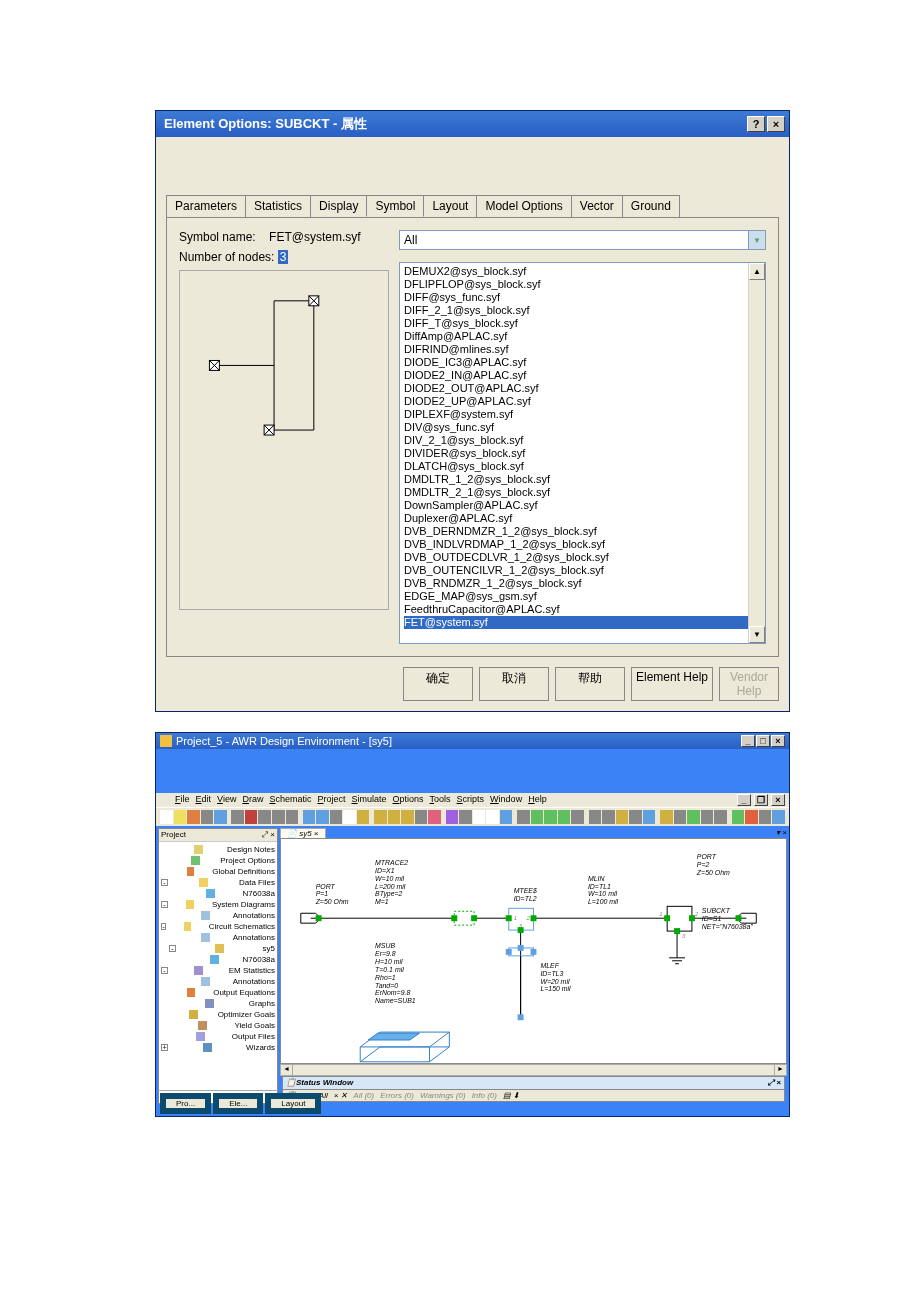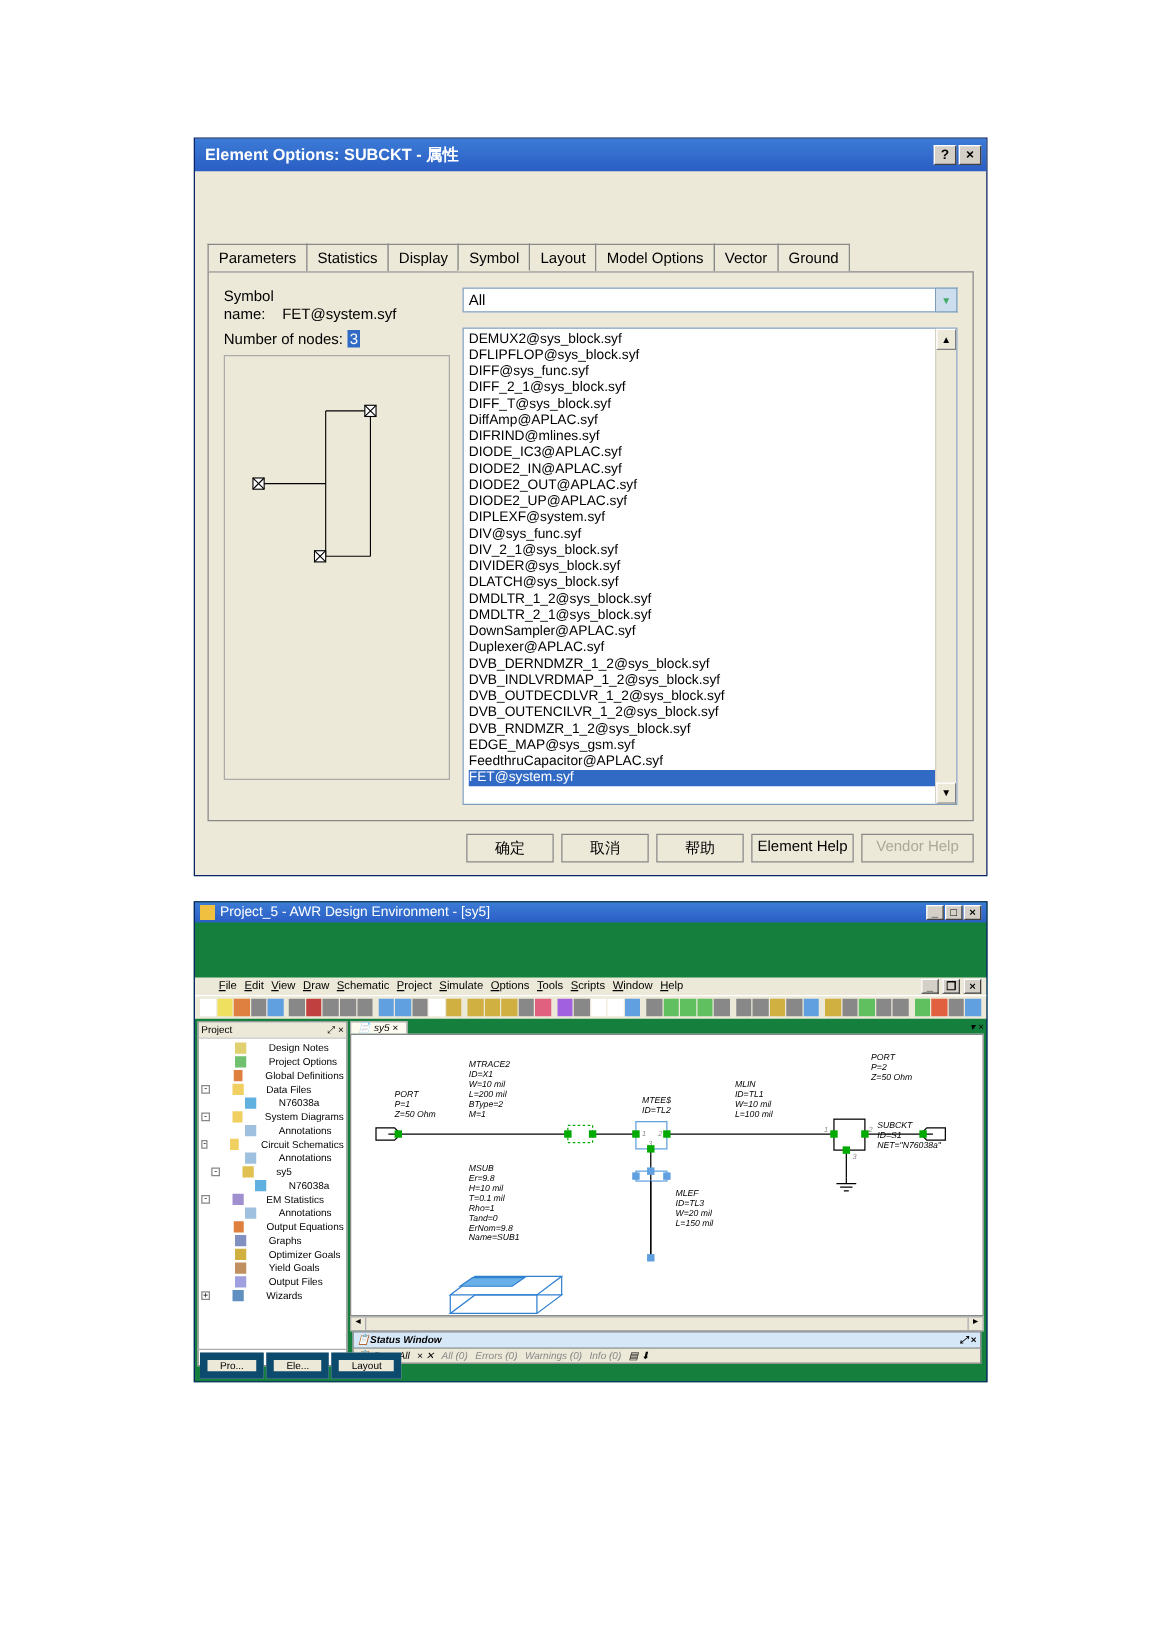--- a/index.html
+++ b/index.html
@@ -7,59 +7,59 @@
 
 
 .dialog1 { margin: 110px 0 0 155px; width: 635px; border: 1px solid #0a246a; background: #ece9d8; }
 .titlebar1 { background: linear-gradient(#3c7bd6, #2a5ec4); color: #fff; font-size: 13px; font-weight: bold; padding: 4px 4px 4px 8px; display: flex; align-items: center; }
 .titlebar1 .spacer { flex: 1; }
 .tb-btn { width: 18px; height: 16px; background: #d4d0c8; border: 1px solid #fff; border-right-color: #404040; border-bottom-color: #404040; margin-left: 2px; display: flex; align-items: center; justify-content: center; font-size: 11px; font-weight: bold; color: #000; }
 .tabs1 { display: flex; padding: 10px 10px 0 10px; font-size: 12px; margin-top: 48px; }
 .tab1 { padding: 3px 8px; border: 1px solid #888; border-bottom: none; background: #ece9d8; margin-right: -1px; cursor: pointer; }
 .tab1.active { background: #ece9d8; border-bottom: 1px solid #ece9d8; position: relative; z-index: 1; }
 .tabbody1 { border: 1px solid #888; margin: 0 10px 10px 10px; padding: 12px; background: #ece9d8; display: flex; gap: 10px; min-height: 440px; }
-.leftcol { width: 181px; font-size: 12px; }
+.leftcol { width: 210px; font-size: 12px; }
 .leftcol .row { margin-bottom: 6px; }
 .leftcol .val { background: #316ac5; color: #fff; padding: 0 2px; }
 .preview { border: 1px solid #aaa; height: 340px; margin-top: 6px; background: #ece9d8; position: relative; }
 .preview svg { width: 100%; height: 100%; }
 .rightcol { flex: 1; display: flex; flex-direction: column; }
 .combo { display: flex; }
 .combo input { flex: 1; font-size: 12px; border: 1px solid #7f9db9; padding: 2px 4px; background: #fff; }
 .combo .dd { width: 17px; background: #cde; border: 1px solid #7f9db9; border-left: none; display: flex; align-items: center; justify-content: center; font-size: 8px; color: #4a6; }
 .listbox { flex: 1; border: 1px solid #7f9db9; background: #fff; margin-top: 12px; font-size: 11px; overflow: hidden; position: relative; }
 .listbox .inner { padding: 2px 4px; }
 .listbox .item { white-space: nowrap; line-height: 13px; }
 .listbox .item.sel { background: #316ac5; color: #fff; }
 .scrollbar { position: absolute; right: 0; top: 0; bottom: 0; width: 17px; background: #ece9d8; border-left: 1px solid #d4d0c8; }
 .scrollbtn { height: 17px; background: #ece9d8; border: 1px solid #fff; border-right-color: #808080; border-bottom-color: #808080; display: flex; align-items: center; justify-content: center; font-size: 8px; }
 .scrollbtn.dn { position: absolute; bottom: 0; left: 0; right: 0; }
 .dlgbtns { display: flex; gap: 6px; justify-content: flex-end; padding: 0 10px 10px 10px; }
 .dlgbtn { font-size: 12px; padding: 2px 0; width: 70px; border: 1px solid #888; background: #ece9d8; text-align: center; cursor: pointer; }
 .dlgbtn.dis { color: #aca899; }
 
 
-.win2 { margin: 20px 0 0 155px; width: 635px; border: 1px solid #0a246a; background: #15803d; font-size: 9px; }
+.win2 { margin: 20px 0 0 155px; width: 635px; border: 1px solid #0a246a; background: #3b82f6; font-size: 9px; }
 .titlebar2 { background: linear-gradient(#3c7bd6, #2a5ec4); color: #fff; font-size: 11px; padding: 2px 4px; display: flex; align-items: center; }
 .titlebar2 .icon { width: 12px; height: 12px; background: #f0c040; margin-right: 4px; }
 .titlebar2 .spacer { flex: 1; }
 .tb2-btn { width: 14px; height: 12px; background: #d4d0c8; border: 1px solid #fff; border-right-color: #404040; border-bottom-color: #404040; margin-left: 1px; display: flex; align-items: center; justify-content: center; font-size: 9px; font-weight: bold; color: #000; }
 .mdiext { font-size: 9px; display:flex; gap:2px; margin-left:auto; }
 .menubar { background: #ece9d8; padding: 1px 4px; font-size: 9px; display: flex; gap: 2px; margin-top: 44px; }
 .menubar span u { text-decoration: underline; }
 .menubar .mi { padding: 0 3px; cursor: pointer; }
 .toolbar { background: #ece9d8; padding: 2px 4px; display: flex; gap: 1px; border-top: 1px solid #fff; }
 .tbtn { width: 14px; height: 14px; background: #ece9d8; display: inline-block; border: 1px solid transparent; }
 .tbtn.sep { width: 3px; background: transparent; }
 .mainarea { display: flex; height: 280px; }
 .projtree { width: 120px; background: #fff; border: 1px solid #888; margin: 2px; font-size: 8px; overflow: hidden; }
 .projtree .hdr { background: #ece9d8; padding: 1px 2px; display: flex; border-bottom: 1px solid #ccc; }
 .projtree .hdr .spacer { flex: 1; }
 .tree { padding: 2px; }
-.tree .node { white-space: nowrap; line-height: 11px; display: flex; align-items: center; gap: 18px; }
+.tree .node { white-space: nowrap; line-height: 11px; display: flex; align-items: center; gap: 18px; justify-content: space-between; }
 .tree .ic { width: 9px; height: 9px; display: inline-block; }
 .tree .indent1 { padding-left: 8px; }
 .tree .indent2 { padding-left: 16px; }
 .btabs { display: flex; border-top: 1px solid #aaa; padding: 2px; gap: 2px; }
 .btab { border: 6px solid #0c4a6e; padding: 0 10px; font-size: 8px; background: #ece9d8; text-align: right; }
 .canvasarea { flex: 1; display: flex; flex-direction: column; margin: 2px 2px 2px 0; font-style: italic; }
 .ctabs { display: flex; font-size: 8px; }
 .ctab { border: 1px solid #aaa; border-bottom: none; padding: 0 6px; background: #fefcf0; }
 .canvas { flex: 1; background: #fff; border: 1px solid #888; position: relative; overflow: hidden; }
 .dotgrid { position: absolute; inset: 0; background-image: radial-gradient(#bbb 0.5px, transparent 0.5px); background-size: 8px 8px; }
@@ -156,21 +156,21 @@
           <div class="scrollbtn dn">▼</div>
         </div>
       </div>
     </div>
   </div>
   <div class="dlgbtns">
     <div class="dlgbtn">确定</div>
     <div class="dlgbtn">取消</div>
     <div class="dlgbtn">帮助</div>
     <div class="dlgbtn" style="width:82px">Element Help</div>
-    <div class="dlgbtn dis" style="width:90px">Vendor Help</div>
+    <div class="dlgbtn dis" style="width:60px">Vendor Help</div>
   </div>
 </div>
 
 <div class="win2">
   <div class="titlebar2">
     <div class="icon"></div>
     <span>Project_5 - AWR Design Environment - [sy5]</span>
     <span class="spacer"></span>
     <div class="tb2-btn">_</div>
     <div class="tb2-btn">□</div>

